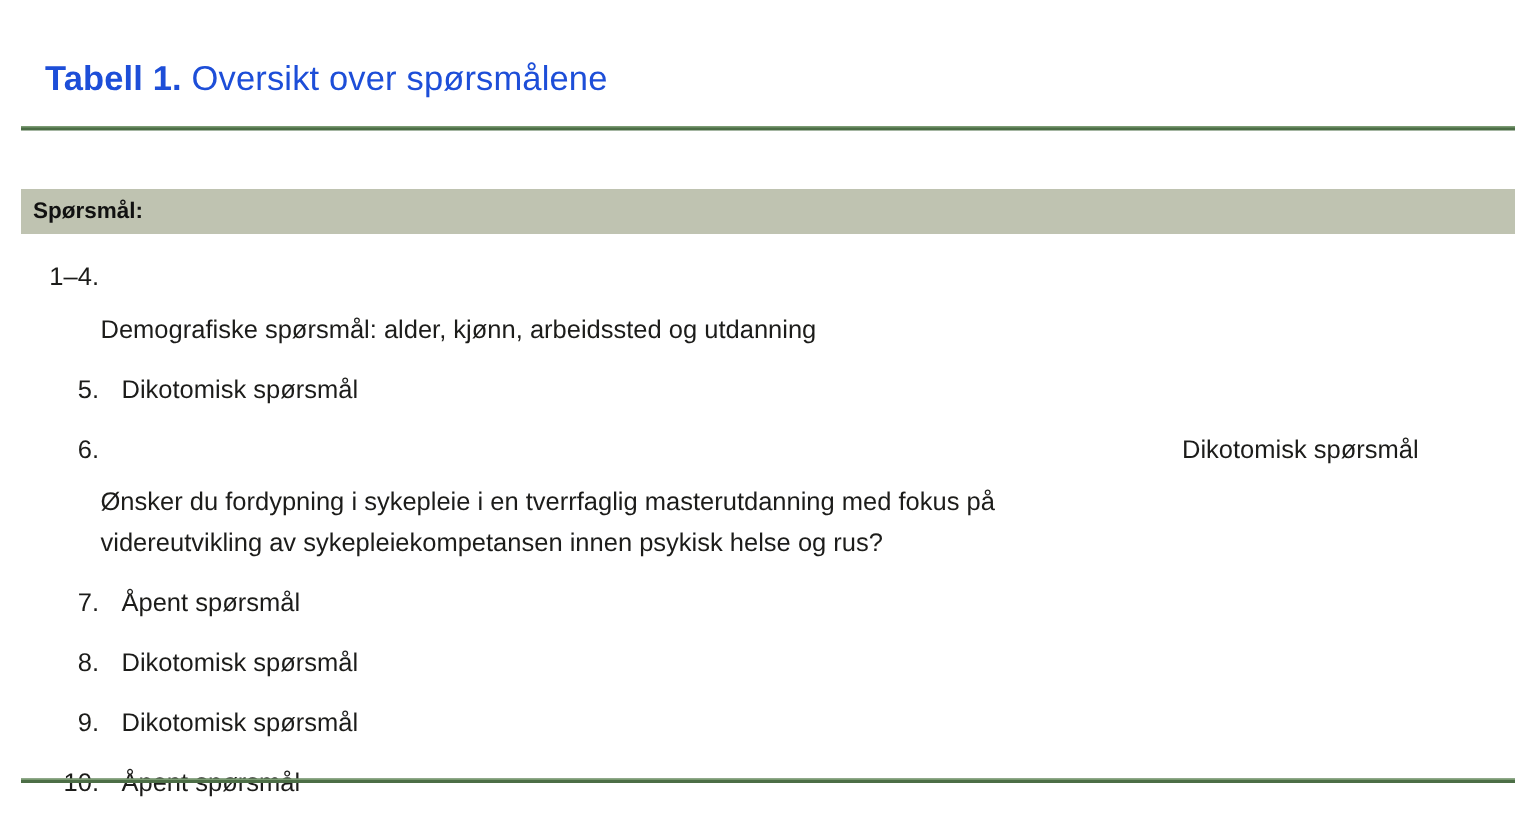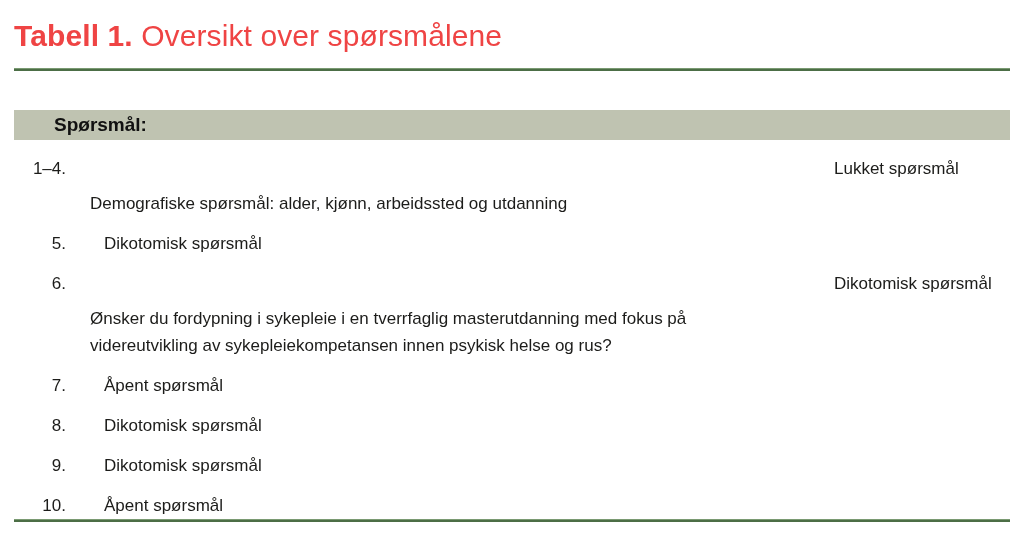--- a/index.html
+++ b/index.html
@@ -12,26 +12,26 @@
     width: 1024px;
     height: 548px;
     overflow: hidden;
     background: #ffffff;
     font-family: "Liberation Sans", sans-serif;
     color: #1c1c1a;
     box-sizing: border-box;
     padding: 0 14px;
   }
   .title {
-    margin: 0;
+    margin: 16px;
     padding-top: 21px;
-    font-size: 30px;
+    font-size: 23px;
     line-height: 30px;
     font-weight: 400;
-    color: #ef4444;
+    color: #1d4ed8;
     letter-spacing: 0.1px;
   }
   .title .bold { font-weight: 700; }
   .rule {
     height: 2px;
     background: #4c6e46;
     border-top: 1px solid #7a9a72;
   }
   .rule-top { margin-top: 17px; }
   .rule-bottom {
@@ -40,31 +40,30 @@
     right: 14px;
     top: 519px;
   }
   .thead {
     margin-top: 39px;
     height: 30px;
     line-height: 30px;
     background: #bfc3b1;
     display: grid;
     grid-template-columns: 796px 200px;
-    font-size: 19px;
+    font-size: 15px;
     font-weight: 700;
     color: #111111;
-    padding-left: 32px;
   }
   .thead .h-question { padding-left: 8px; }
   .rows { margin-top: 15px; }
   .row {
     display: grid;
     grid-template-columns: 52px 706px 200px;
-    column-gap: 24px;
+    column-gap: 1px;
     margin-bottom: 13px;
     font-size: 17px;
     line-height: 27px;
   }
   .row .num {
     text-align: right;
   }
   .row .q {
     margin-right: 14px;
     margin-top: 35px;
@@ -85,21 +84,20 @@
 
   <div class="thead">
     <div class="h-question">Spørsmål:</div>
   </div>
 
   <div class="rows">
 
     <div class="row">
       <div class="num">1–4.</div>
       <div class="q">Demografiske spørsmål: alder, kjønn, arbeidssted og utdanning</div>
-      <div class="form">Lukket spørsmål</div>
     </div>
 
     <div class="row">
       <div class="num">5.</div>
       <div class="form">Dikotomisk spørsmål</div>
     </div>
 
     <div class="row">
       <div class="num">6.</div>
       <div class="q">Ønsker du fordypning i sykepleie i en tverrfaglig masterutdanning med fokus på videreutvikling av sykepleiekompetansen innen psykisk helse og rus?</div>

